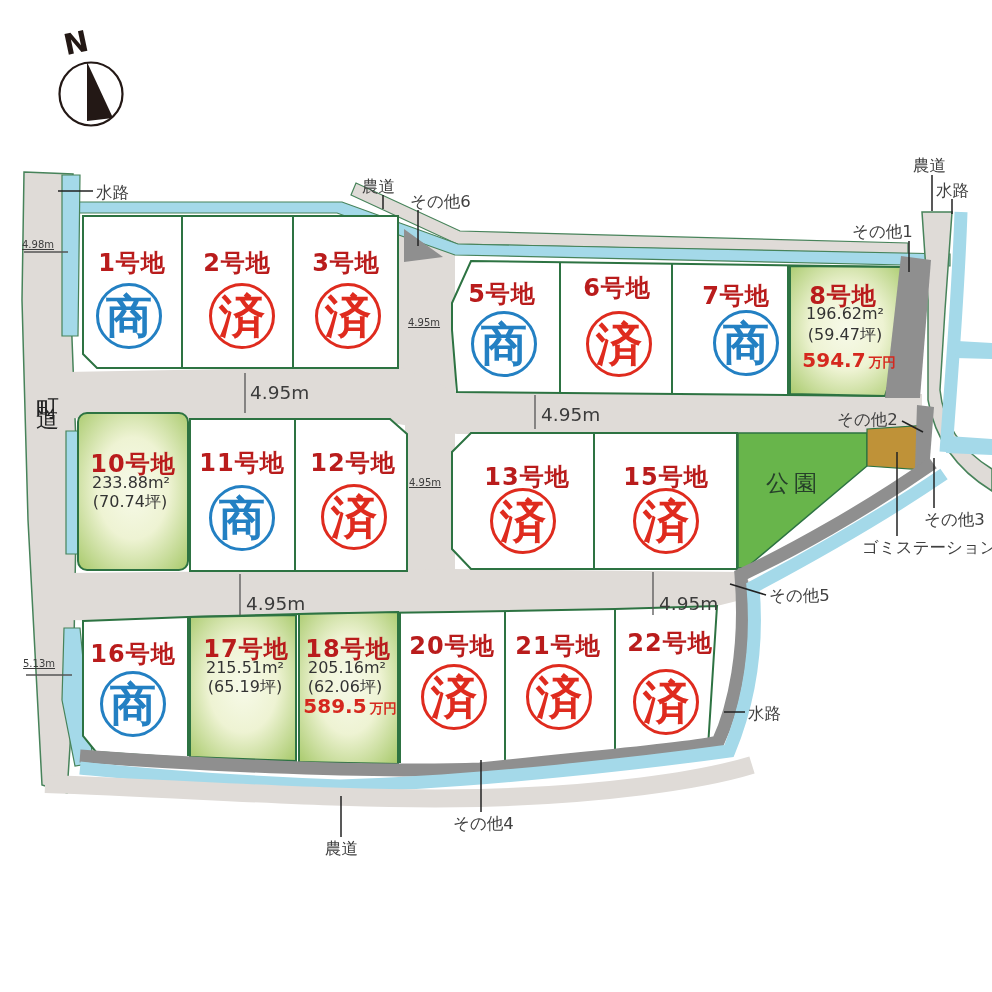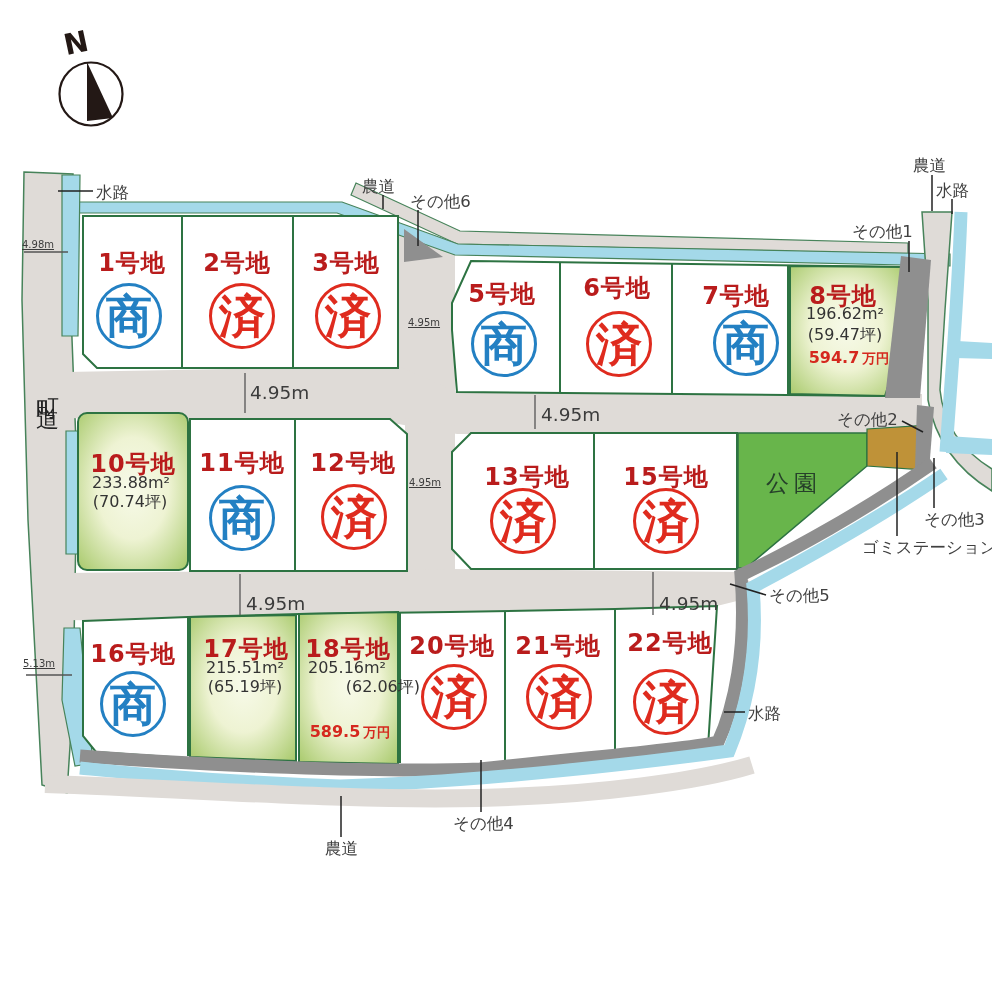--- a/index.html
+++ b/index.html
@@ -5,21 +5,21 @@
   html,body{margin:0;padding:0;background:#fff;}
   .stage{position:relative;width:992px;height:992px;background:#ffffff;
          font-family:"DejaVu Sans","Liberation Sans",sans-serif;overflow:hidden;}
   svg.map{position:absolute;left:0;top:0;}
   .lot-name{position:absolute;width:130px;margin-left:-65px;text-align:center;
             font-size:24px;font-weight:bold;color:#b91c1c;letter-spacing:1px;}
   .lot-sub{position:absolute;width:150px;margin-left:-75px;text-align:center;
            font-size:16px;color:#333;}
   .lot-price{position:absolute;width:160px;margin-left:-80px;text-align:center;
              color:#d5281e;font-weight:bold;}
-  .lot-price .pnum{font-size:16px;}
+  .lot-price .pnum{font-size:20px;}
   .lot-price .punit{font-size:13.5px;margin-left:3px;}
   .stamp{position:absolute;width:60px;height:60px;border-radius:50%;
          display:flex;align-items:center;justify-content:center;
          font-size:46px;font-weight:bold;white-space:nowrap;overflow:visible;line-height:1;}
   .stamp.blue{border:3.5px solid #2380c3;color:#2380c3;}
   .stamp.red{border:3.5px solid #df2b1e;color:#df2b1e;}
   .anno{position:absolute;font-size:16.5px;color:#404040;white-space:nowrap;}
   .meas{position:absolute;font-size:18.5px;color:#3c3c3c;white-space:nowrap;}
   .meas.sm{font-size:10px;text-decoration:underline;}
   .vtext{writing-mode:vertical-rl;letter-spacing:9px;font-size:23px;color:#222;}
@@ -188,22 +188,22 @@
   <div class="stamp blue" style="left:100px;top:671px;">
       <span>商</span>
     </div>
 
   <div class="lot-name" style="left:246px;top:633px;">17号地</div>
   <div class="lot-sub" style="left:245px;top:658px;">215.51m²</div>
   <div class="lot-sub" style="left:245px;top:677px;">(65.19坪)</div>
 
   <div class="lot-name" style="left:348px;top:633px;">18号地</div>
   <div class="lot-sub" style="left:347px;top:658px;">205.16m²</div>
-  <div class="lot-sub" style="left:345px;top:677px;text-align:right;">(62.06坪)</div>
-  <div class="lot-price" style="left:350px;top:722px;"><span class="pnum">589.5</span><span class="punit">万円</span></div>
+  <div class="lot-sub" style="left:345px;top:677px;">(62.06坪)</div>
+  <div class="lot-price" style="left:350px;top:694px;"><span class="pnum">589.5</span><span class="punit">万円</span></div>
 
   <div class="lot-name" style="left:452px;top:630px;">20号地</div>
   <div class="stamp red" style="left:421px;top:664px;">
       <span>済</span>
     </div>
 
   <div class="lot-name" style="left:558px;top:630px;">21号地</div>
   <div class="stamp red" style="left:526px;top:664px;">
       <span>済</span>
     </div>

